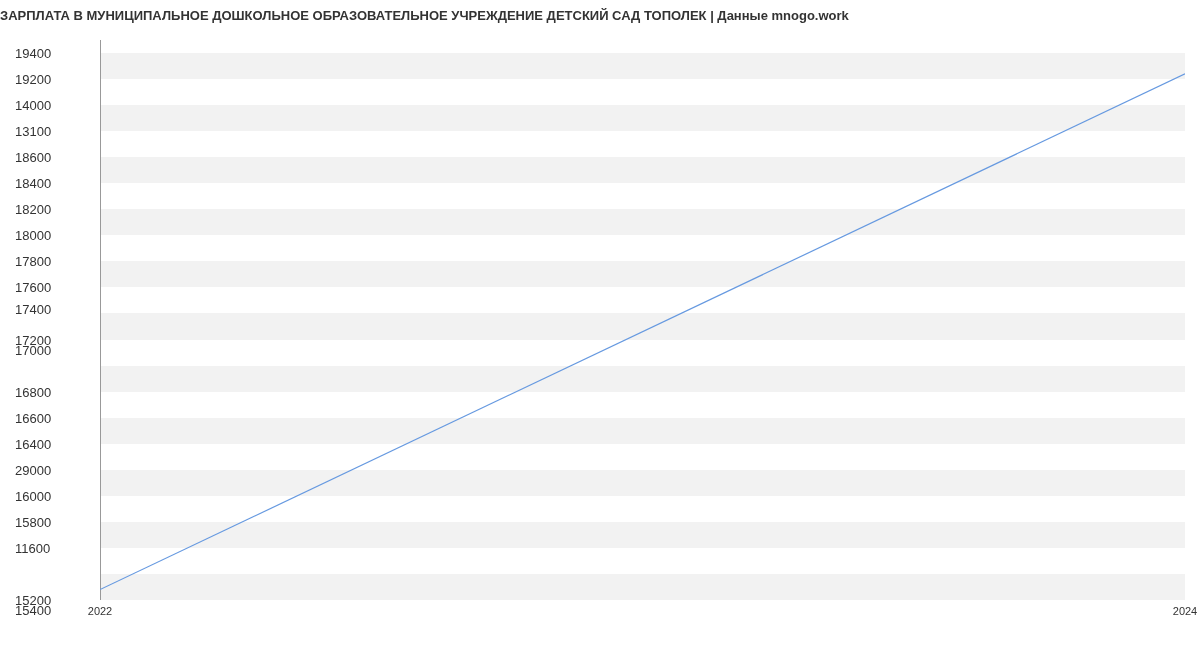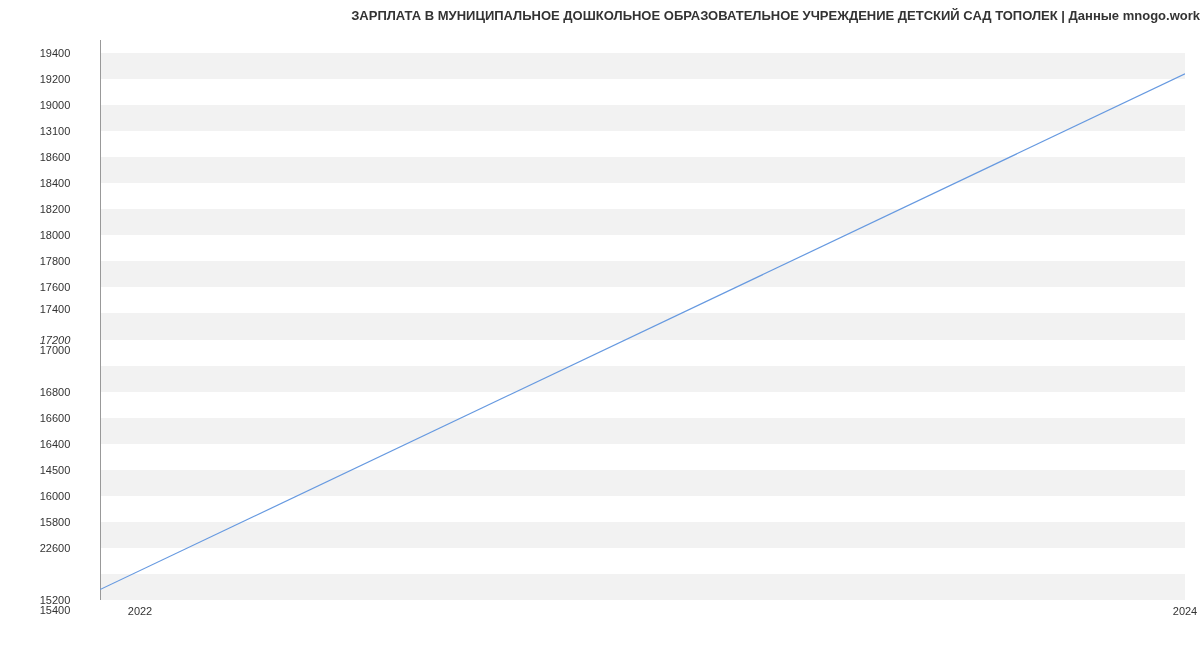--- a/index.html
+++ b/index.html
@@ -13,21 +13,21 @@
     .chart-container {
       position: relative;
       width: 1200px;
       height: 650px;
     }
     .chart-title {
       position: absolute;
       top: 8px;
       left: 0;
       right: 0;
-      text-align: right;
+      text-align: left;
       font-size: 13px;
       font-weight: bold;
       color: #333;
     }
     .plot-area {
       position: absolute;
       left: 100px;
       top: 40px;
       width: 1085px;
       height: 560px;
@@ -36,24 +36,24 @@
     }
     .grid-band {
       position: absolute;
       left: 0;
       width: 100%;
       background: #f2f2f2;
     }
     .y-tick-label {
       position: absolute;
       right: 1105px;
-      font-size: 11px;
+      font-size: 13px;
       color: #333;
       transform: translateY(-50%);
-      text-align: center;
+      text-align: left;
       width: 80px;
     }
     .x-tick-label {
       position: absolute;
       top: 605px;
       font-size: 11px;
       color: #333;
       transform: translateX(-50%);
     }
     .data-line {
@@ -92,35 +92,35 @@
       <div class="grid-band" style="top: 65.1163px; height: 26.0465px; background: rgb(242, 242, 242);"></div>
       <div class="grid-band" style="top: 39.0698px; height: 26.0465px; background: rgb(255, 255, 255);"></div>
       <div class="grid-band" style="top: 13.0233px; height: 26.0465px; background: rgb(242, 242, 242);"></div>
       <div class="grid-band" style="top: 0px; height: 13.0233px; background: rgb(255, 255, 255);"></div>
     </div>
   <svg class="data-line" viewBox="0 0 1085 560" preserveAspectRatio="none">
     <polyline id="line-path" fill="none" stroke-width="1.2" points="0,549.5813953488372 1085,33.8604651162791" stroke="#6699e0"></polyline>
   </svg>
 <div class="y-tick-label" style="top: 600px;">15200</div>
     <div class="y-tick-label" style="top: 573.953px; margin-top: 36px;">15400</div>
-    <div class="y-tick-label" style="top: 547.907px;">22600</div>
+    <div class="y-tick-label" style="top: 547.907px;">11600</div>
     <div class="y-tick-label" style="top: 521.86px;">15800</div>
     <div class="y-tick-label" style="top: 495.814px;">16000</div>
-    <div class="y-tick-label" style="top: 469.767px;">14500</div>
+    <div class="y-tick-label" style="top: 469.767px;">29000</div>
     <div class="y-tick-label" style="top: 443.721px;">16400</div>
     <div class="y-tick-label" style="top: 417.674px;">16600</div>
     <div class="y-tick-label" style="top: 391.628px;">16800</div>
     <div class="y-tick-label" style="top: 350px;">17000</div>
-    <div class="y-tick-label" style="top: 339.535px; font-style: italic;">17200</div>
+    <div class="y-tick-label" style="top: 339.535px;">17200</div>
     <div class="y-tick-label" style="top: 309px;">17400</div>
     <div class="y-tick-label" style="top: 287.442px;">17600</div>
     <div class="y-tick-label" style="top: 261.395px;">17800</div>
     <div class="y-tick-label" style="top: 235.349px;">18000</div>
     <div class="y-tick-label" style="top: 209.302px;">18200</div>
     <div class="y-tick-label" style="top: 183.256px;">18400</div>
     <div class="y-tick-label" style="top: 157.209px;">18600</div>
     <div class="y-tick-label" style="top: 131.163px;">13100</div>
-    <div class="y-tick-label" style="top: 105.116px;">19000</div>
+    <div class="y-tick-label" style="top: 105.116px;">14000</div>
     <div class="y-tick-label" style="top: 79.0698px;">19200</div>
     <div class="y-tick-label" style="top: 53.0233px;">19400</div>
-    <div class="x-tick-label" style="left: 100px; margin-left: 40px;">2022</div>
+    <div class="x-tick-label" style="left: 100px;">2022</div>
     <div class="x-tick-label" style="left: 1185px;">2024</div>
   </div>
 
 </body></html>

